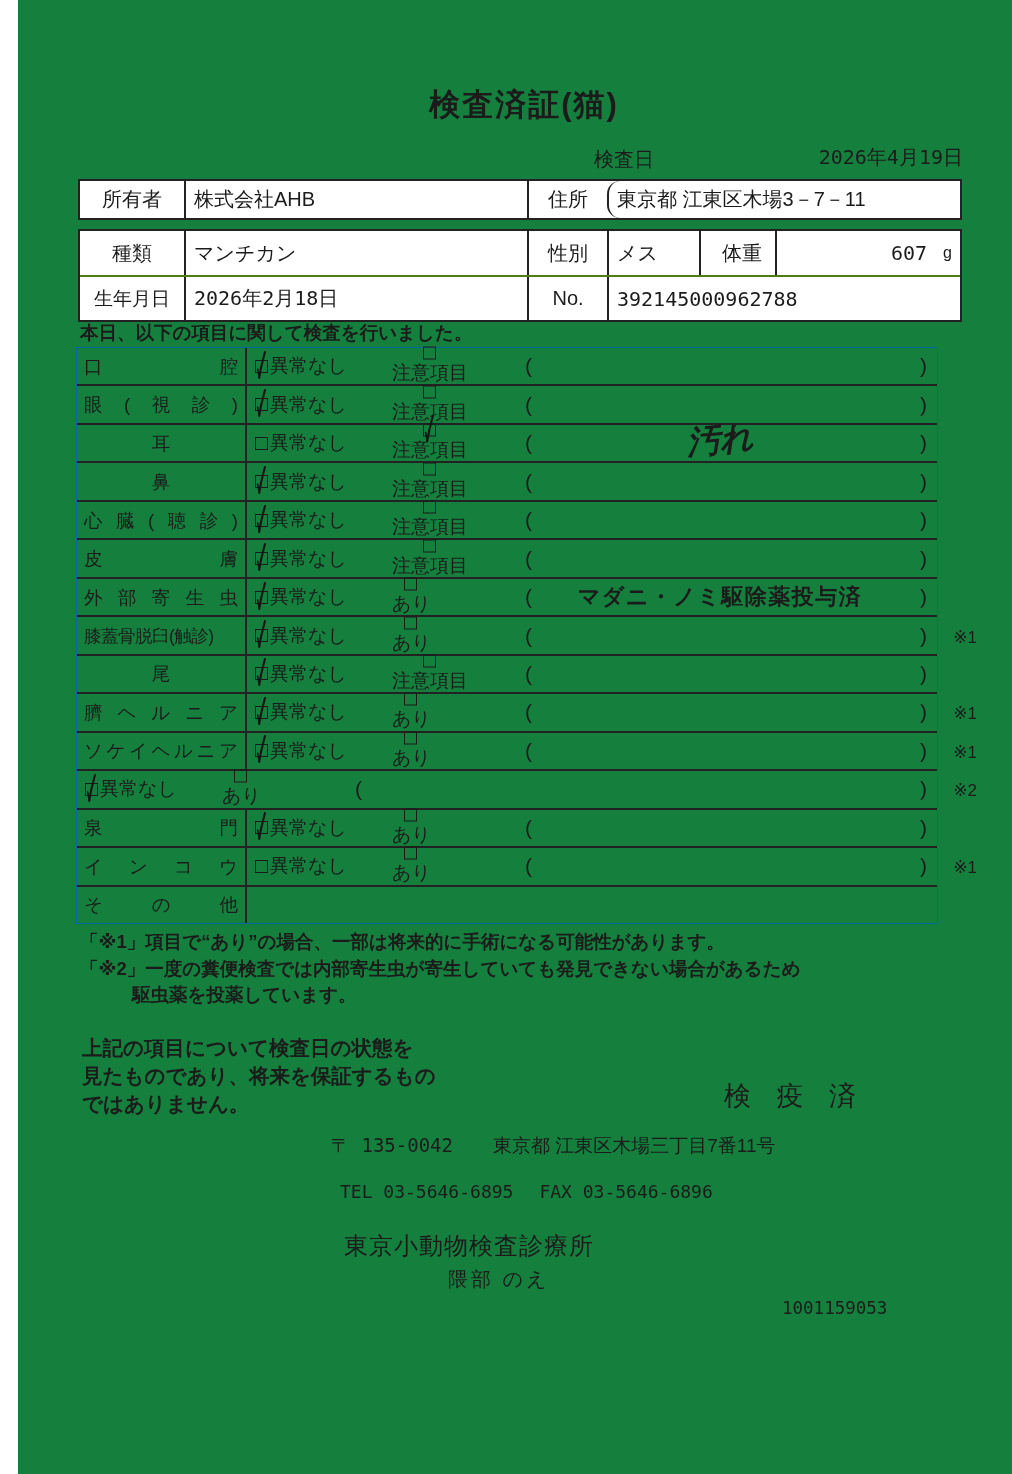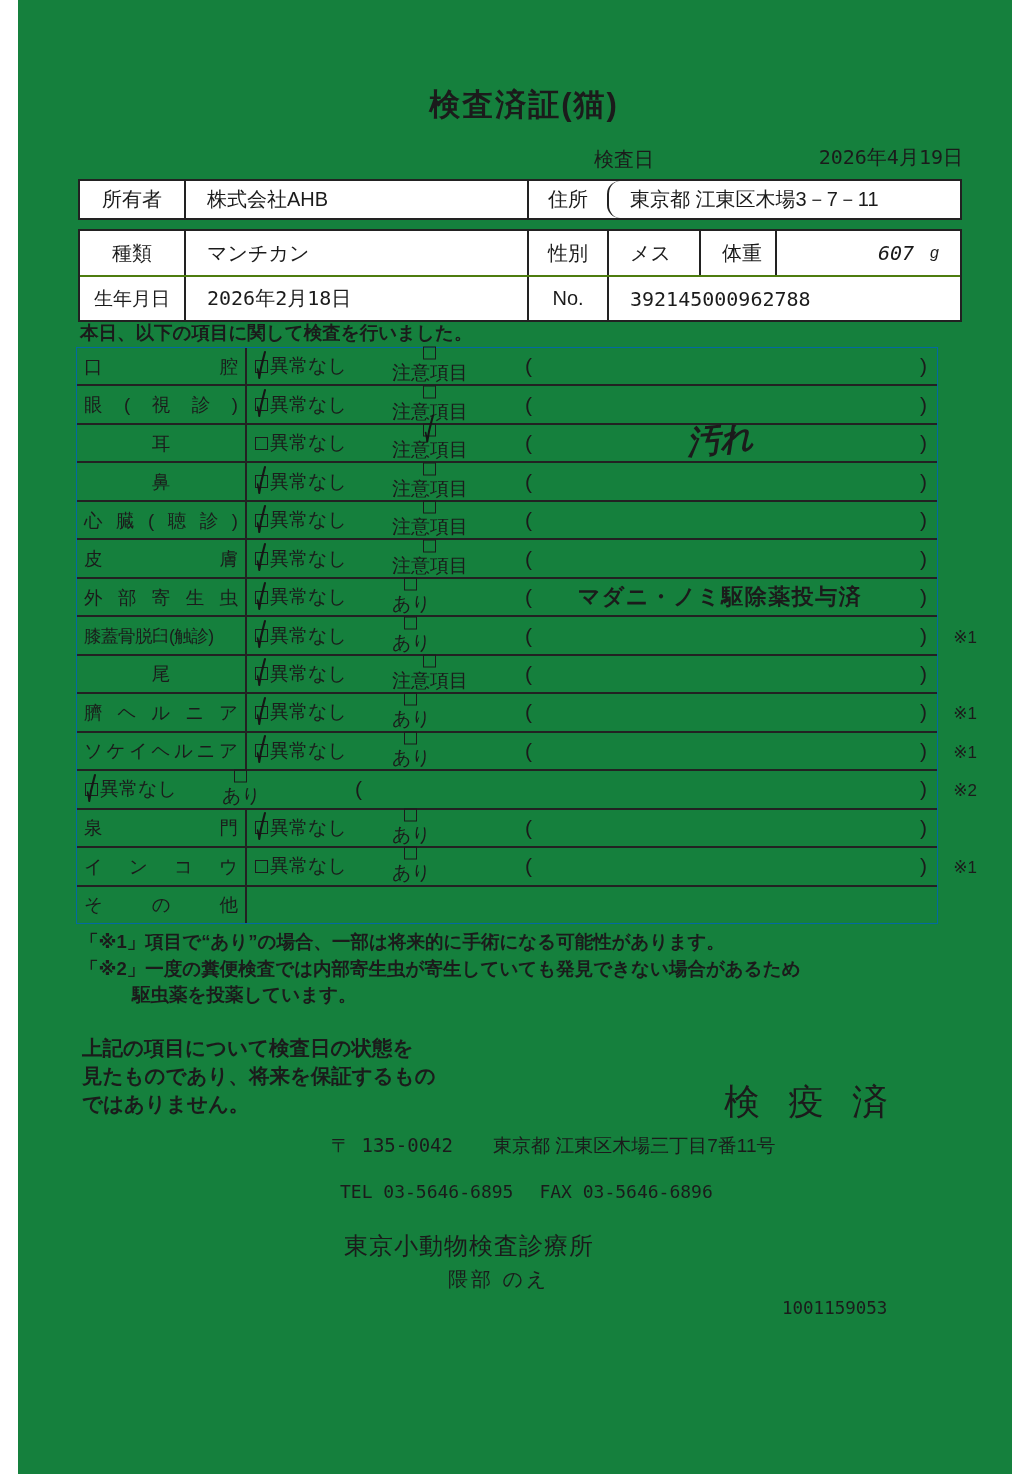--- a/index.html
+++ b/index.html
@@ -9,24 +9,24 @@
   }
   .title{position:absolute;top:84px;left:0;right:0;text-align:center;
     font-size:31px;font-weight:700;letter-spacing:2px;}
   .date-label{position:absolute;top:146px;left:576px;font-size:20px;}
   .date-value{position:absolute;top:144px;right:67px;font-size:20px;}
   .num{font-family:"DejaVu Sans Mono","Liberation Mono",monospace;}
 
   .tbl{position:absolute;left:60px;width:884px;border:2px solid #222;box-sizing:border-box;background:#fff;}
   .trow{display:flex;box-sizing:border-box;}
   .trow + .trow{border-top:2px solid #4d7c0f;}
-  .tcell{box-sizing:border-box;display:flex;align-items:center;padding:0 21px;font-size:20px;white-space:nowrap;overflow:hidden;}
+  .tcell{box-sizing:border-box;display:flex;align-items:center;padding:0 8px;font-size:20px;white-space:nowrap;overflow:hidden;}
   .tcell + .tcell{border-left:2px solid #222;}
   .tcell.lbl{justify-content:center;padding:0 4px;}
-  .tcell.right{justify-content:flex-end;font-style:italic;}
+  .tcell.right{justify-content:flex-end;}
   .unit{font-size:16px;margin-left:16px;}
 
   .intro{position:absolute;left:62px;top:320px;font-size:18.5px;font-weight:600;}
 
   .exam{position:absolute;left:58px;top:347px;width:862px;height:577px;
     border:1px solid #0369a1;box-sizing:border-box;display:flex;flex-direction:column;}
   .erow{flex:1;display:flex;border-bottom:2px solid #222;box-sizing:border-box;position:relative;}
   .erow:last-child{border-bottom:none;}
   .ename{width:170px;box-sizing:border-box;border-right:2px solid #222;
     display:flex;align-items:center;padding:0 7px;font-size:18.5px;}
@@ -45,21 +45,21 @@
   .pnote{position:absolute;left:300px;right:44px;top:50%;transform:translateY(-50%);text-align:center;white-space:nowrap;}
   .pnote.print{font-size:22px;font-weight:700;letter-spacing:1.5px;}
   .pnote.hand{font-size:33px;font-family:"DejaVu Serif","Liberation Serif",serif;
     font-style:italic;font-weight:600;transform:translateY(-56%) rotate(-5deg);}
   .marker{position:absolute;right:-40px;top:50%;transform:translateY(-44%);font-size:17px;}
 
   .foot{position:absolute;left:62px;top:929px;font-size:18.5px;line-height:26.5px;font-weight:600;}
   .foot .indent{padding-left:52px;}
   .disc{position:absolute;left:64px;top:1034px;font-size:20.5px;line-height:28px;
     font-weight:600;white-space:pre-line;}
-  .stamp{position:absolute;left:706px;top:1078px;font-size:36px;letter-spacing:9px;}
+  .stamp{position:absolute;left:706px;top:1078px;font-size:27px;letter-spacing:9px;}
   .postal{position:absolute;left:313px;top:1133px;font-size:19px;display:flex;gap:40px;white-space:nowrap;}
   .tel{position:absolute;left:322px;top:1181px;font-size:18px;display:flex;gap:26px;white-space:nowrap;}
   .clinic{position:absolute;left:326px;top:1230px;font-size:24px;letter-spacing:1px;}
   .examiner{position:absolute;left:430px;top:1266px;font-size:20px;letter-spacing:3px;}
   .serial{position:absolute;left:764px;top:1298px;font-size:17.5px;}
 </style>
 </head>
 <body>
 
 <div class="page">

